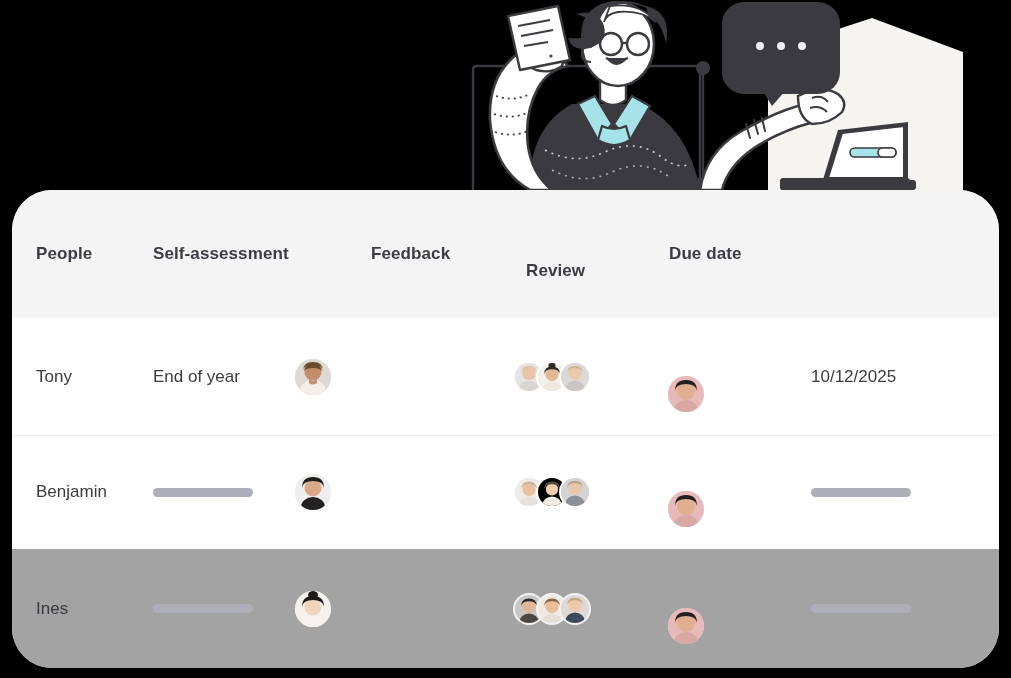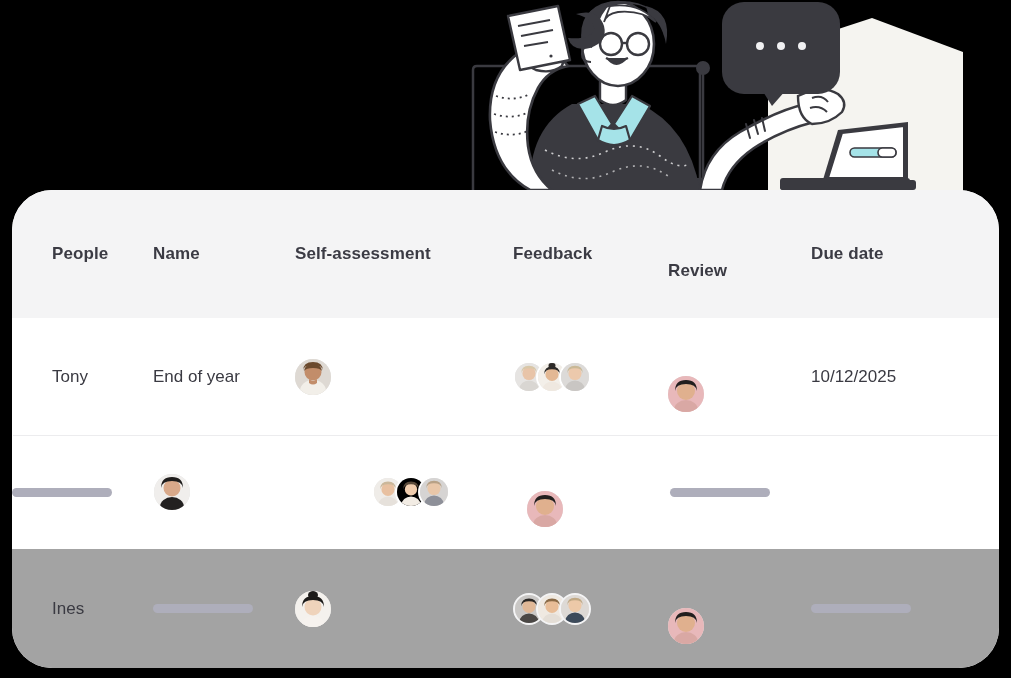--- a/index.html
+++ b/index.html
@@ -75,21 +75,21 @@
   .row.r3 { height: 119px; background: #a3a3a3; }
   .row.divider::after {
     content: "";
     position: absolute;
     left: 1px; right: 1px; top: 0;
     height: 1px;
     background: #ececee;
   }
 
   
-  .c-people     { width: 141px; padding-left: 40px; }
+  .c-people     { width: 141px; padding-left: 24px; }
   .c-name       { width: 142px; }
   .c-self       { width: 218px; }
   .c-feedback   { width: 155px; }
   .c-review     { width: 143px; margin-top: 34px; }
   .c-due        { width: 188px; }
 
   .cell { display: flex; align-items: center; white-space: nowrap; }
 
   .body-text {
     font-size: 17px;
@@ -222,23 +222,20 @@
     </svg>
   </div>
 
   <div class="card">
     <div class="table">
 
       <div class="thead">
         <div class="cell c-people">
           <span class="th">People</span>
         </div>
-        <div class="cell c-name">
-          <span class="th">Name</span>
-        </div>
         <div class="cell c-self">
           <span class="th">Self-assessment</span>
         </div>
         <div class="cell c-feedback">
           <span class="th">Feedback</span>
         </div>
         <div class="cell c-review">
           <span class="th">Review</span>
         </div>
         <div class="cell c-due">
@@ -305,20 +302,23 @@
                   <ellipse cx="18" cy="34" rx="12" ry="10" fill="#d9a8a4"></ellipse>
                 </svg>
             </span>
           </div>
           <div class="cell c-due">
             <span class="body-text">10/12/2025</span>
           </div>
         </div>
 
         <div class="row r2 divider">
+          <div class="cell c-people">
+            <span class="body-text">Benjamin</span>
+          </div>
           <div class="cell c-name">
             <span class="bar"></span>
           </div>
           <div class="cell c-self">
             <span class="avatar">
               <svg viewBox="0 0 36 36">
                   <rect width="36" height="36" fill="#f0eeec"></rect>
                   <circle cx="18" cy="14" r="8.5" fill="#d9a98a"></circle>
                   <path d="M18 3 q11 0 11 11 q-1 -7 -11 -7 q-10 0 -11 7 q0 -11 11 -11Z" fill="#1f1d1c"></path>
                   <ellipse cx="18" cy="33" rx="12" ry="10" fill="#232121"></ellipse>

